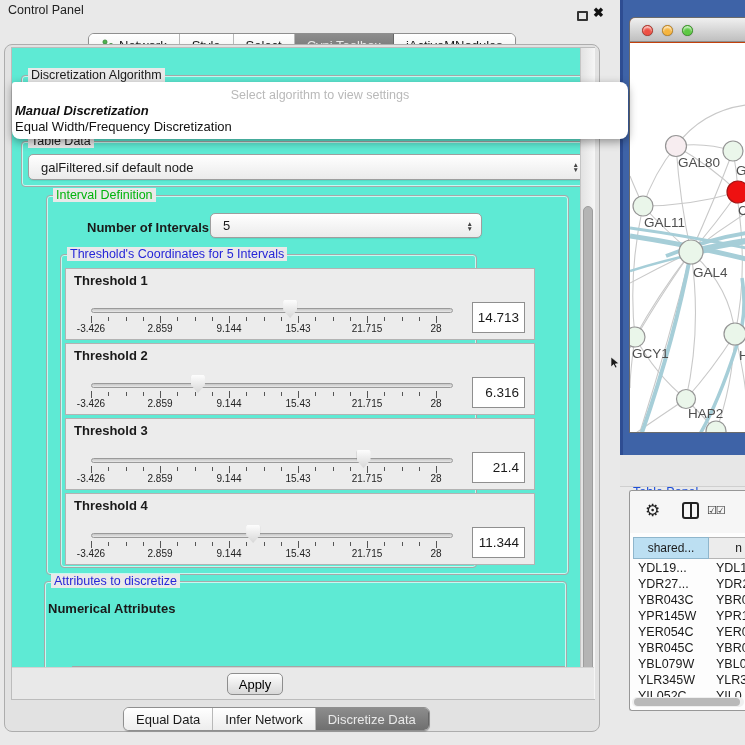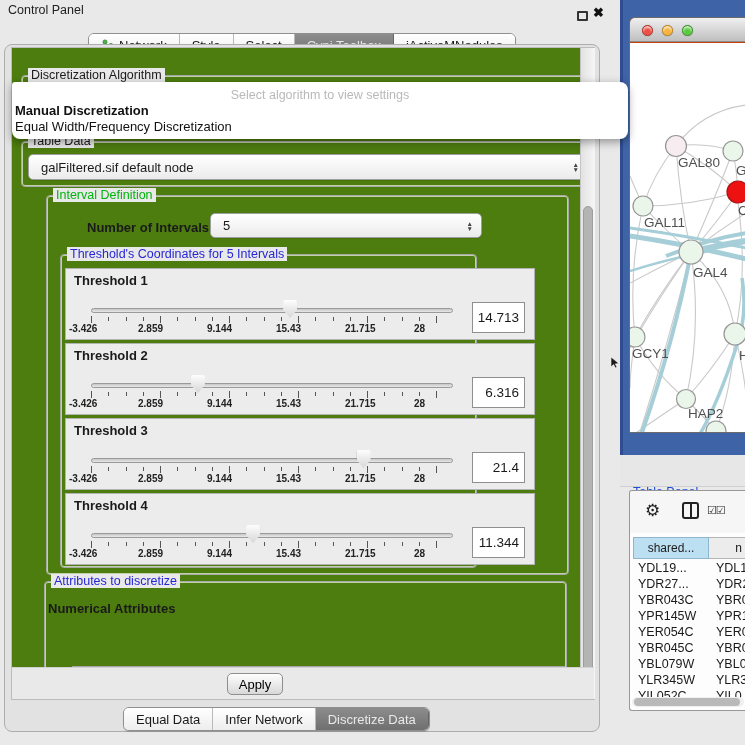--- a/index.html
+++ b/index.html
@@ -15,21 +15,21 @@
   
   .tabbar { display:flex; height:24px; border:1px solid #8f8f8f; border-radius:6px; overflow:hidden; background:#fff; box-shadow:0 1px 1px rgba(0,0,0,.15); }
   .tab { display:flex; align-items:center; justify-content:center; gap:5px; padding:0 12px; font-size:13px; background:linear-gradient(#ffffff,#ededed); border-right:1px solid #b8b8b8; color:#1a1a1a; white-space:nowrap; }
   .tab:last-child { border-right:none; }
   .tab.sel { background:linear-gradient(#8d8d8d,#6f6f6f); color:#e9e9e9; border-right:1px solid #666; }
   #top-tabs { left:88px; top:33px; }
   #bottom-tabs { left:123px; top:707px; z-index:30; }
 
   
   #outer-panel { left:4px; top:44px; width:596px; height:688px; background:#e2e2e2; border:1px solid #adadad; border-radius:8px; }
-  #settings { left:11px; top:47px; width:584px; height:653px; background:#4d7c0f; border:1px solid #bcbcbc; overflow:hidden; }
+  #settings { left:11px; top:47px; width:584px; height:653px; background:#5eead4; border:1px solid #bcbcbc; overflow:hidden; }
 
   
   .group { position:absolute; border:1px solid #a8a8a8; border-radius:4px; box-shadow:inset 0 0 0 1px rgba(255,255,255,.65); }
   .gtitle { position:absolute; top:-8px; left:6px; background:#e9e9e9; padding:0 3px; font-size:12.5px; line-height:14px; white-space:nowrap; }
   .green { color:#00b40c; } .blue { color:#2626d8; }
 
   
   .combo { position:absolute; border:1px solid #9e9e9e; border-radius:5px; background:linear-gradient(#ffffff,#ebebeb); font-size:13px; display:flex; align-items:center; padding-left:12px; box-shadow:0 1px 1px rgba(0,0,0,.08); }
   .stepper { position:absolute; right:8px; top:50%; transform:translateY(-50%); display:flex; flex-direction:column; line-height:5px; font-size:6.5px; color:#444; }
 
@@ -38,21 +38,21 @@
   #algo-prompt { position:absolute; top:6px; left:0; width:100%; text-align:center; color:#b9b9b9; font-size:12.5px; }
   .algo-opt { position:absolute; left:3px; font-size:13px; color:#111; white-space:nowrap; }
   #disc-combo-ring { left:26px; top:96px; width:566px; height:25px; border:2px solid #6ba3d6; border-radius:5px; background:linear-gradient(#ffffff,#eef3f8); box-shadow:0 0 3px rgba(90,150,210,.8); }
 
   
   .tpanel { position:absolute; left:0; width:470px; height:72px; background:#ececec; border:1px solid #b3b3b3; }
   .tlabel { position:absolute; left:8px; top:4px; font-size:13px; font-weight:bold; }
   .track { position:absolute; left:25px; top:39px; width:362px; height:5px; border:1px solid #9a9a9a; border-radius:3px; background:linear-gradient(#c6c6c6,#e8e8e8); }
   .handle { position:absolute; top:31px; width:14px; height:18px; background:linear-gradient(#fdfdfd,#d7d7d7); clip-path:polygon(8% 0,92% 0,100% 10%,100% 55%,50% 100%,0 55%,0 10%); filter:drop-shadow(0 0 1px #777); }
   .tickm { position:absolute; width:1px; background:#555; }
-  .ticklabel { position:absolute; top:54px; width:44px; text-align:left; font-size:10px; font-weight:700; color:#222; }
+  .ticklabel { position:absolute; top:54px; width:44px; text-align:center; font-size:10px; font-weight:400; color:#222; }
   .valuebox { position:absolute; left:406px; top:33px; width:53px; height:31px; background:#fff; border:1px solid #8f8f8f; font-size:13.5px; display:flex; align-items:center; justify-content:flex-end; padding-right:5px; }
 
   
   #attr-box { left:60px; top:618px; width:493px; height:62px; background:#fff; border:1px solid #a5a5a5; overflow:hidden; }
   .attr-item { height:16px; line-height:16px; padding-left:18px; font-size:13px; white-space:nowrap; }
   #attr-scroll { position:absolute; right:1px; top:1px; width:12px; height:60px; background:#efefef; border-left:1px solid #d5d5d5; }
   #attr-thumb { position:absolute; left:1px; top:1px; width:9px; height:34px; background:#c2c2c2; border-radius:4px; }
 
   
   #apply-row { left:12px; top:666px; width:582px; height:33px; background:#e9e9e9; border-top:1px solid #d2d2d2; z-index:10; }
@@ -328,21 +328,21 @@
   <div class="tab">
       <span>Infer Network</span>
     </div>
   <div class="tab sel">
       <span>Discretize Data</span>
     </div>
 </div>
 
 <div class="abs" id="algo-popup">
   <div id="algo-prompt">Select algorithm to view settings</div>
-  <div class="algo-opt" style="top:21px; font-weight:bold;">Manual Discretization</div>
+  <div class="algo-opt" style="top:21px; font-weight:bold;font-style:italic;">Manual Discretization</div>
   <div class="algo-opt" style="top:37px;">Equal Width/Frequency Discretization</div>
 </div>
 
 <div class="abs" id="desktop"></div>
 <div class="abs" id="desktop-edge"></div>
 <div class="abs" id="mac-win">
   <div id="mac-titlebar">
     <div class="light" style="left:12px; background:#ee4f43; border:1px solid #b43a30;"></div>
     <div class="light" style="left:32px; background:#f6b53e; border:1px solid #c38a27;"></div>
     <div class="light" style="left:52px; background:#5dc943; border:1px solid #3f9a2c;"></div>

